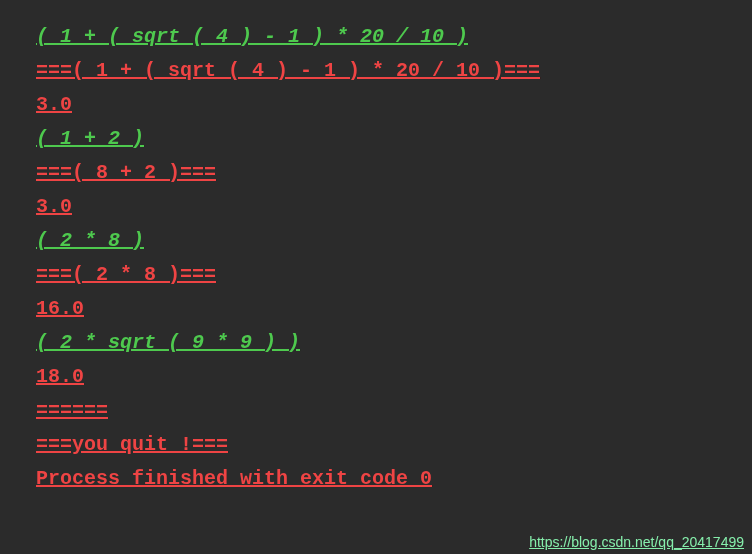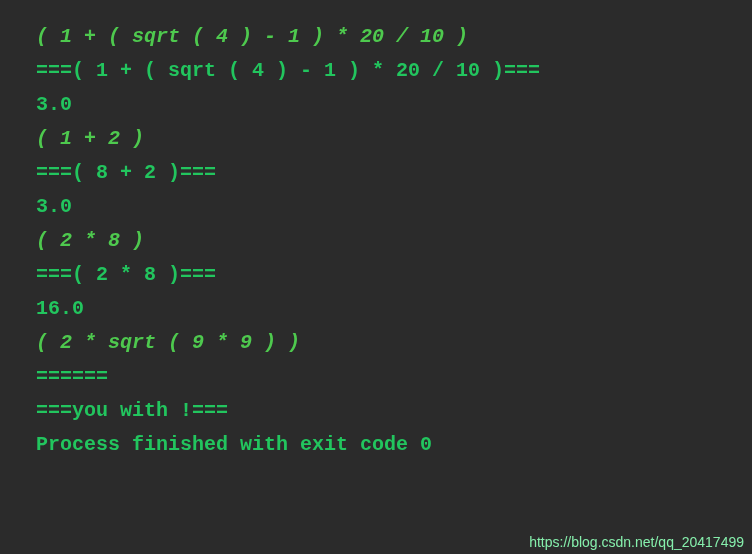--- a/index.html
+++ b/index.html
@@ -1,18 +1,19 @@
 <!DOCTYPE html>
 <html><head>
   <meta charset="utf-8">
   <style>
     * {
       margin: 4px;
       padding: 0;
       box-sizing: border-box;
+      text-decoration: underline;
     }
     body {
       width: 752px;
       height: 554px;
       background-color: #2b2b2b;
       font-family: 'Consolas', 'Monaco', 'Courier New', monospace;
       font-size: 20px;
       font-weight: bold;
       padding: 10px 20px;
       position: relative;
@@ -22,21 +23,21 @@
       line-height: 1.5;
     }
     .line {
       white-space: pre;
     }
     .input-line {
       color: #4ec94e;
       font-style: italic;
     }
     .output-line {
-      color: #22c55e;
+      color: #ef4444;
     }
     .watermark {
       position: absolute;
       bottom: 8px;
       right: 12px;
       color: #86efac;
       font-size: 14px;
       font-weight: normal;
       font-style: normal;
       font-family: Arial, sans-serif;
@@ -52,21 +53,22 @@
 
   <div class="line input-line">( 1 + 2 )</div>
   <div class="line output-line">===( 8 + 2 )===</div>
   <div class="line output-line">3.0</div>
 
   <div class="line input-line">( 2 * 8 )</div>
   <div class="line output-line">===( 2 * 8 )===</div>
   <div class="line output-line">16.0</div>
 
   <div class="line input-line">( 2 * sqrt ( 9 * 9 ) )</div>
+  <div class="line output-line">18.0</div>
 
   <div class="line output-line"></div>
   <div class="line output-line">======</div>
-  <div class="line output-line">===you with !===</div>
+  <div class="line output-line">===you quit !===</div>
   <div class="line output-line"></div>
   <div class="line output-line">Process finished with exit code 0</div>
 </div>
 
 <div class="watermark">https://blog.csdn.net/qq_20417499</div>
 
 </body></html>

